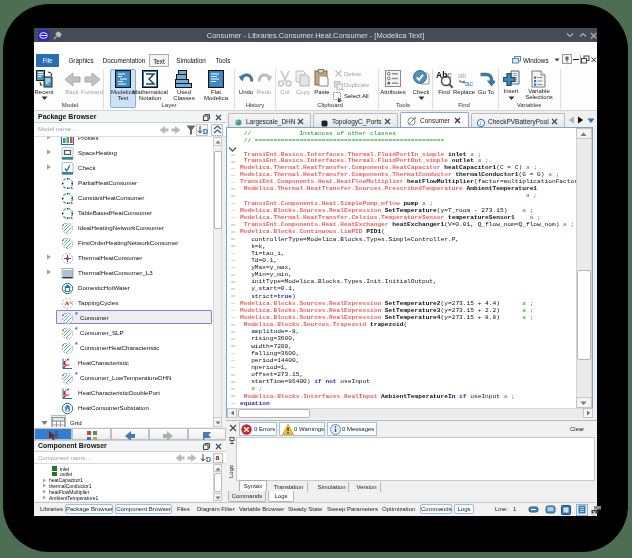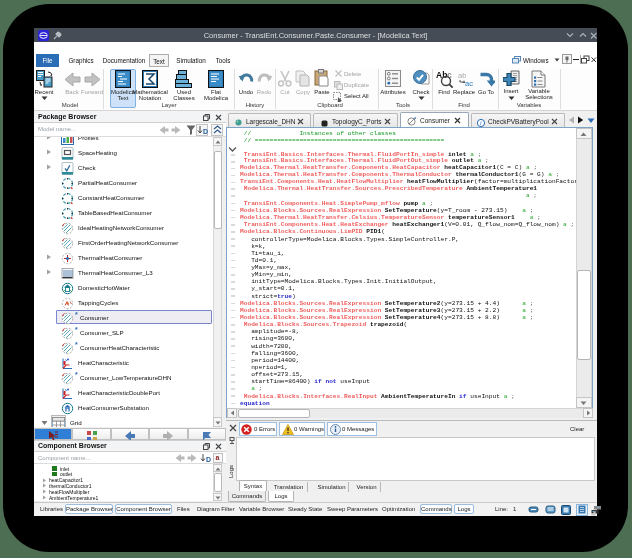--- a/index.html
+++ b/index.html
@@ -37,21 +37,21 @@
       <div id="titlebar">
 <svg class="abs" style="left:4px;top:1.5px" width="11" height="11">
           <rect x="0" y="0" width="11" height="11" rx="2" fill="#2a23d8"></rect>
           <ellipse cx="5.5" cy="5.5" rx="3.8" ry="2.8" fill="none" stroke="#fff" stroke-width="1"></ellipse>
           <rect x="1.8" y="4.6" width="7.4" height="1.8" fill="#2a23d8"></rect>
           <path d="M2 5.5 h7" stroke="#fff" stroke-width="0.9"></path>
         </svg>
 <svg class="abs" style="left:19px;top:2.5px" width="9" height="9">
           <path d="M1 8 L3.8 5.2 M3 3 l3 3 l1.6-1.6 a1 1 0 0 0 0-1.4 l-1.6-1.6 a1 1 0 0 0-1.4 0 Z" stroke="#b9bec4" stroke-width="1.1" fill="#b9bec4"></path>
         </svg>
-<div id="titletext">Consumer - TransiEnt.Consumer.Paste.Consumer - [Modelica Text]</div>
+<div id="titletext">Consumer - Libraries.Consumer.Heat.Consumer - [Modelica Text]</div>
 <svg class="abs" style="left:532px;top:4px" width="8" height="7">
           <path d="M1 1.5 l3 3 l3 -3" stroke="#a9b0b8" stroke-width="1.2" fill="none"></path>
         </svg>
 <svg class="abs" style="left:545px;top:4px" width="8" height="7">
           <path d="M1 4.5 l3 -3 l3 3" stroke="#a9b0b8" stroke-width="1.2" fill="none"></path>
         </svg>
 <svg class="abs" style="left:556px;top:3.5px" width="8" height="8">
           <path d="M1 1 l5.5 5.5 M6.5 1 l-5.5 5.5" stroke="#a9b0b8" stroke-width="1.2" fill="none"></path>
         </svg>
 </div>

